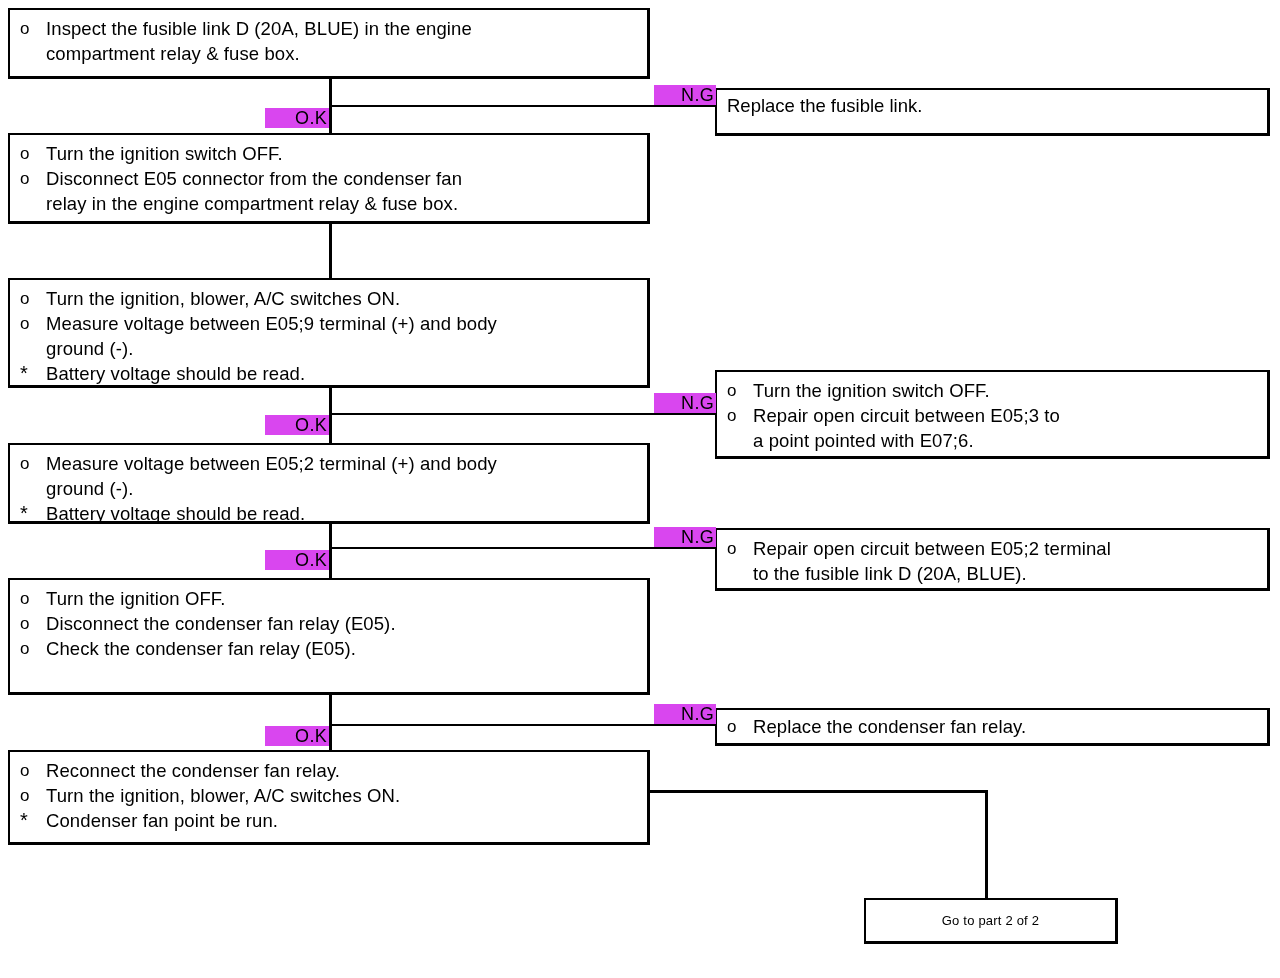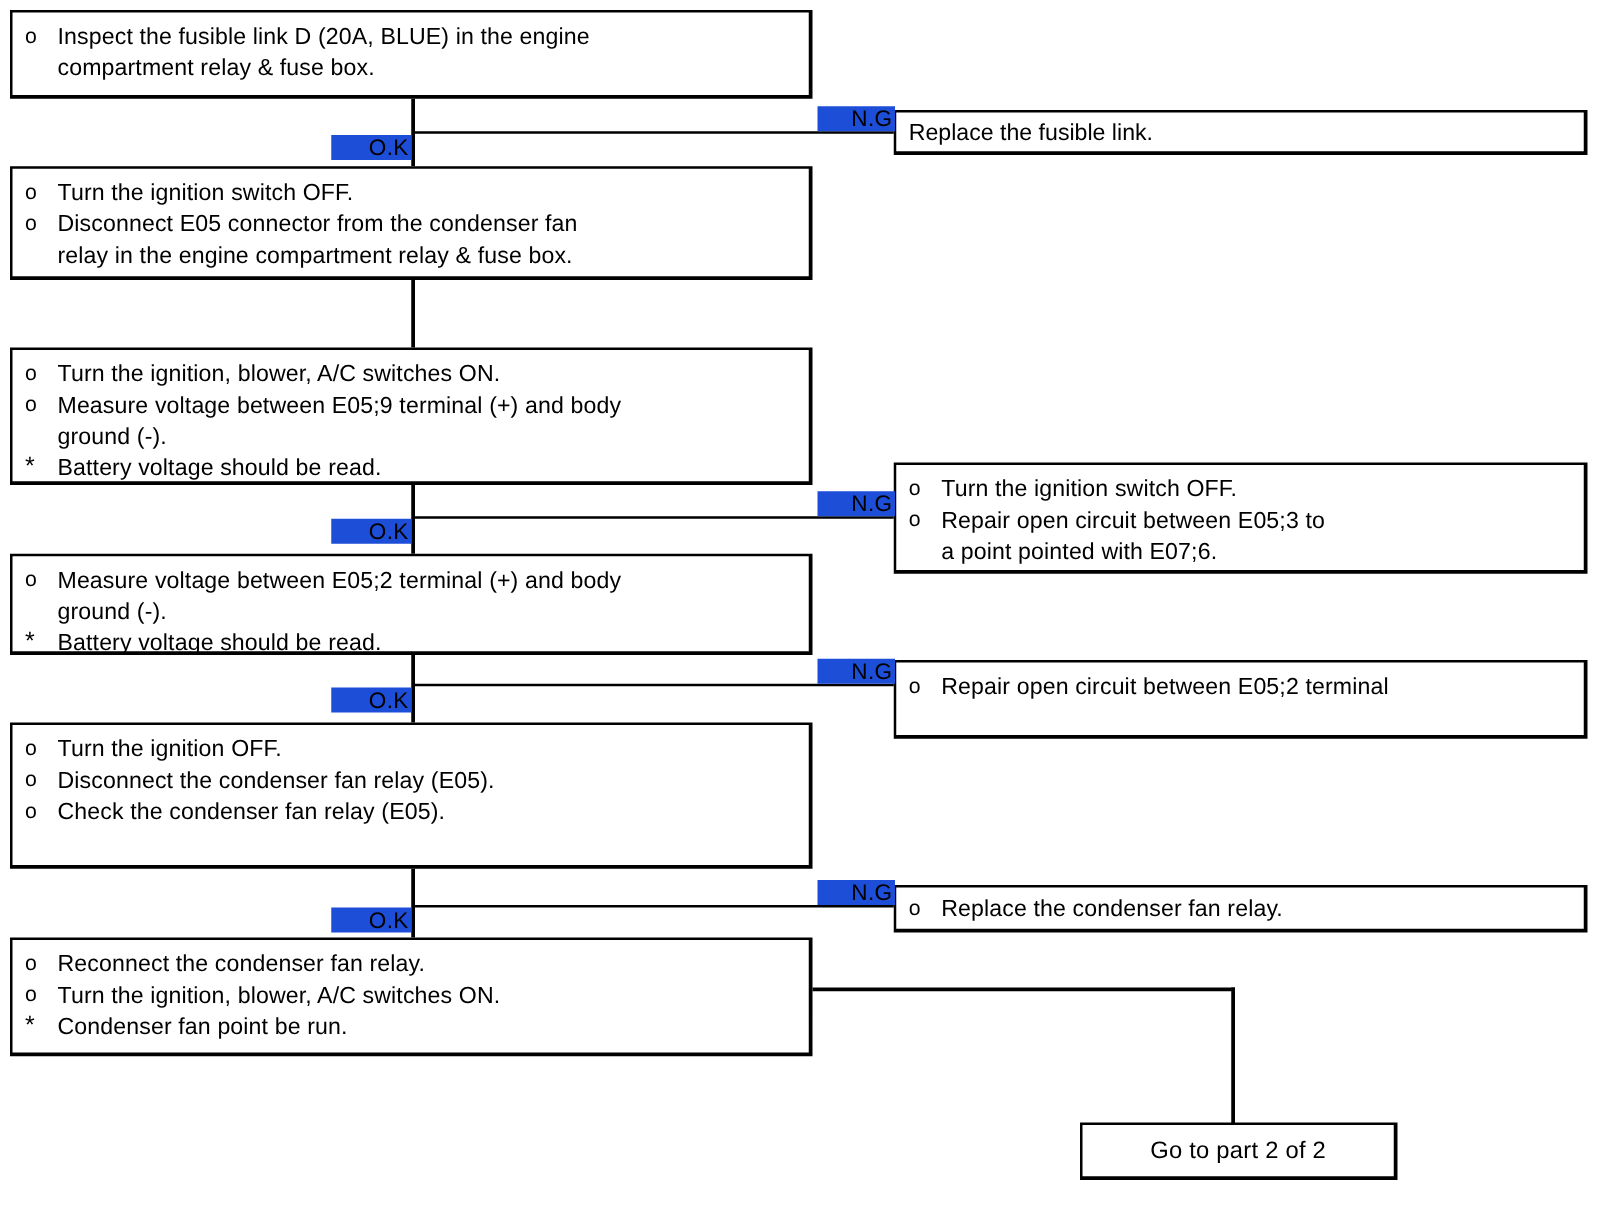--- a/index.html
+++ b/index.html
@@ -75,36 +75,36 @@
   .hline.thin {
     height: 2px;
   }
   
   .lbl {
     position: absolute;
     font-size: 18px;
     line-height: 20px;
     letter-spacing: 0.3px;
     white-space: pre;
-    background: #1d4ed8;
+    background: #d946ef;
     padding: 0 2px;
   }
   .lbl-ok { text-align: right; }
   .lbl-ng { text-align: right; }
   .endbox {
     position: absolute;
     box-sizing: border-box;
     border: 2px solid #000000;
     border-bottom-width: 3px;
     border-right-width: 3px;
     background: #ffffff;
     display: flex;
     align-items: center;
     justify-content: center;
-    font-size: 19px;
+    font-size: 13px;
     letter-spacing: 0.2px;
   }
 </style>
 </head>
 <body>
 
 <div id="canvas">
 
   <div class="box heavy" style="left:8px; top:8px; width:642px; height:71px;">
     <div class="line-row">
@@ -189,21 +189,21 @@
     <div class="line-row">
       <span class="bullet">o</span>
       <span class="btext">Turn the ignition, blower, A/C switches ON.</span>
     </div>
     <div class="line-row">
       <span class="bullet star">*</span>
       <span class="btext">Condenser fan point be run.</span>
     </div>
   </div>
 
-  <div class="box heavy" style="left:715px; top:88px; width:555px; height:36px; padding-top:3px;">
+  <div class="box heavy" style="left:715px; top:88px; width:555px; height:48px; padding-top:3px;">
     <div class="plain">Replace the fusible link.</div>
   </div>
 
   <div class="box heavy" style="left:715px; top:370px; width:555px; height:89px;">
     <div class="line-row">
       <span class="bullet">o</span>
       <span class="btext">Turn the ignition switch OFF.</span>
     </div>
     <div class="line-row">
       <span class="bullet">o</span>
@@ -212,20 +212,24 @@
     <div class="line-row">
       <span class="bullet"></span>
       <span class="btext">a point pointed with E07;6.</span>
     </div>
   </div>
 
   <div class="box heavy" style="left:715px; top:528px; width:555px; height:63px;">
     <div class="line-row">
       <span class="bullet">o</span>
       <span class="btext">Repair open circuit between E05;2 terminal</span>
+    </div>
+    <div class="line-row">
+      <span class="bullet"></span>
+      <span class="btext">to the fusible link D (20A, BLUE).</span>
     </div>
   </div>
 
   <div class="box heavy" style="left:715px; top:708px; width:555px; height:38px; padding-top:4px;">
     <div class="line-row">
       <span class="bullet">o</span>
       <span class="btext">Replace the condenser fan relay.</span>
     </div>
   </div>
 

